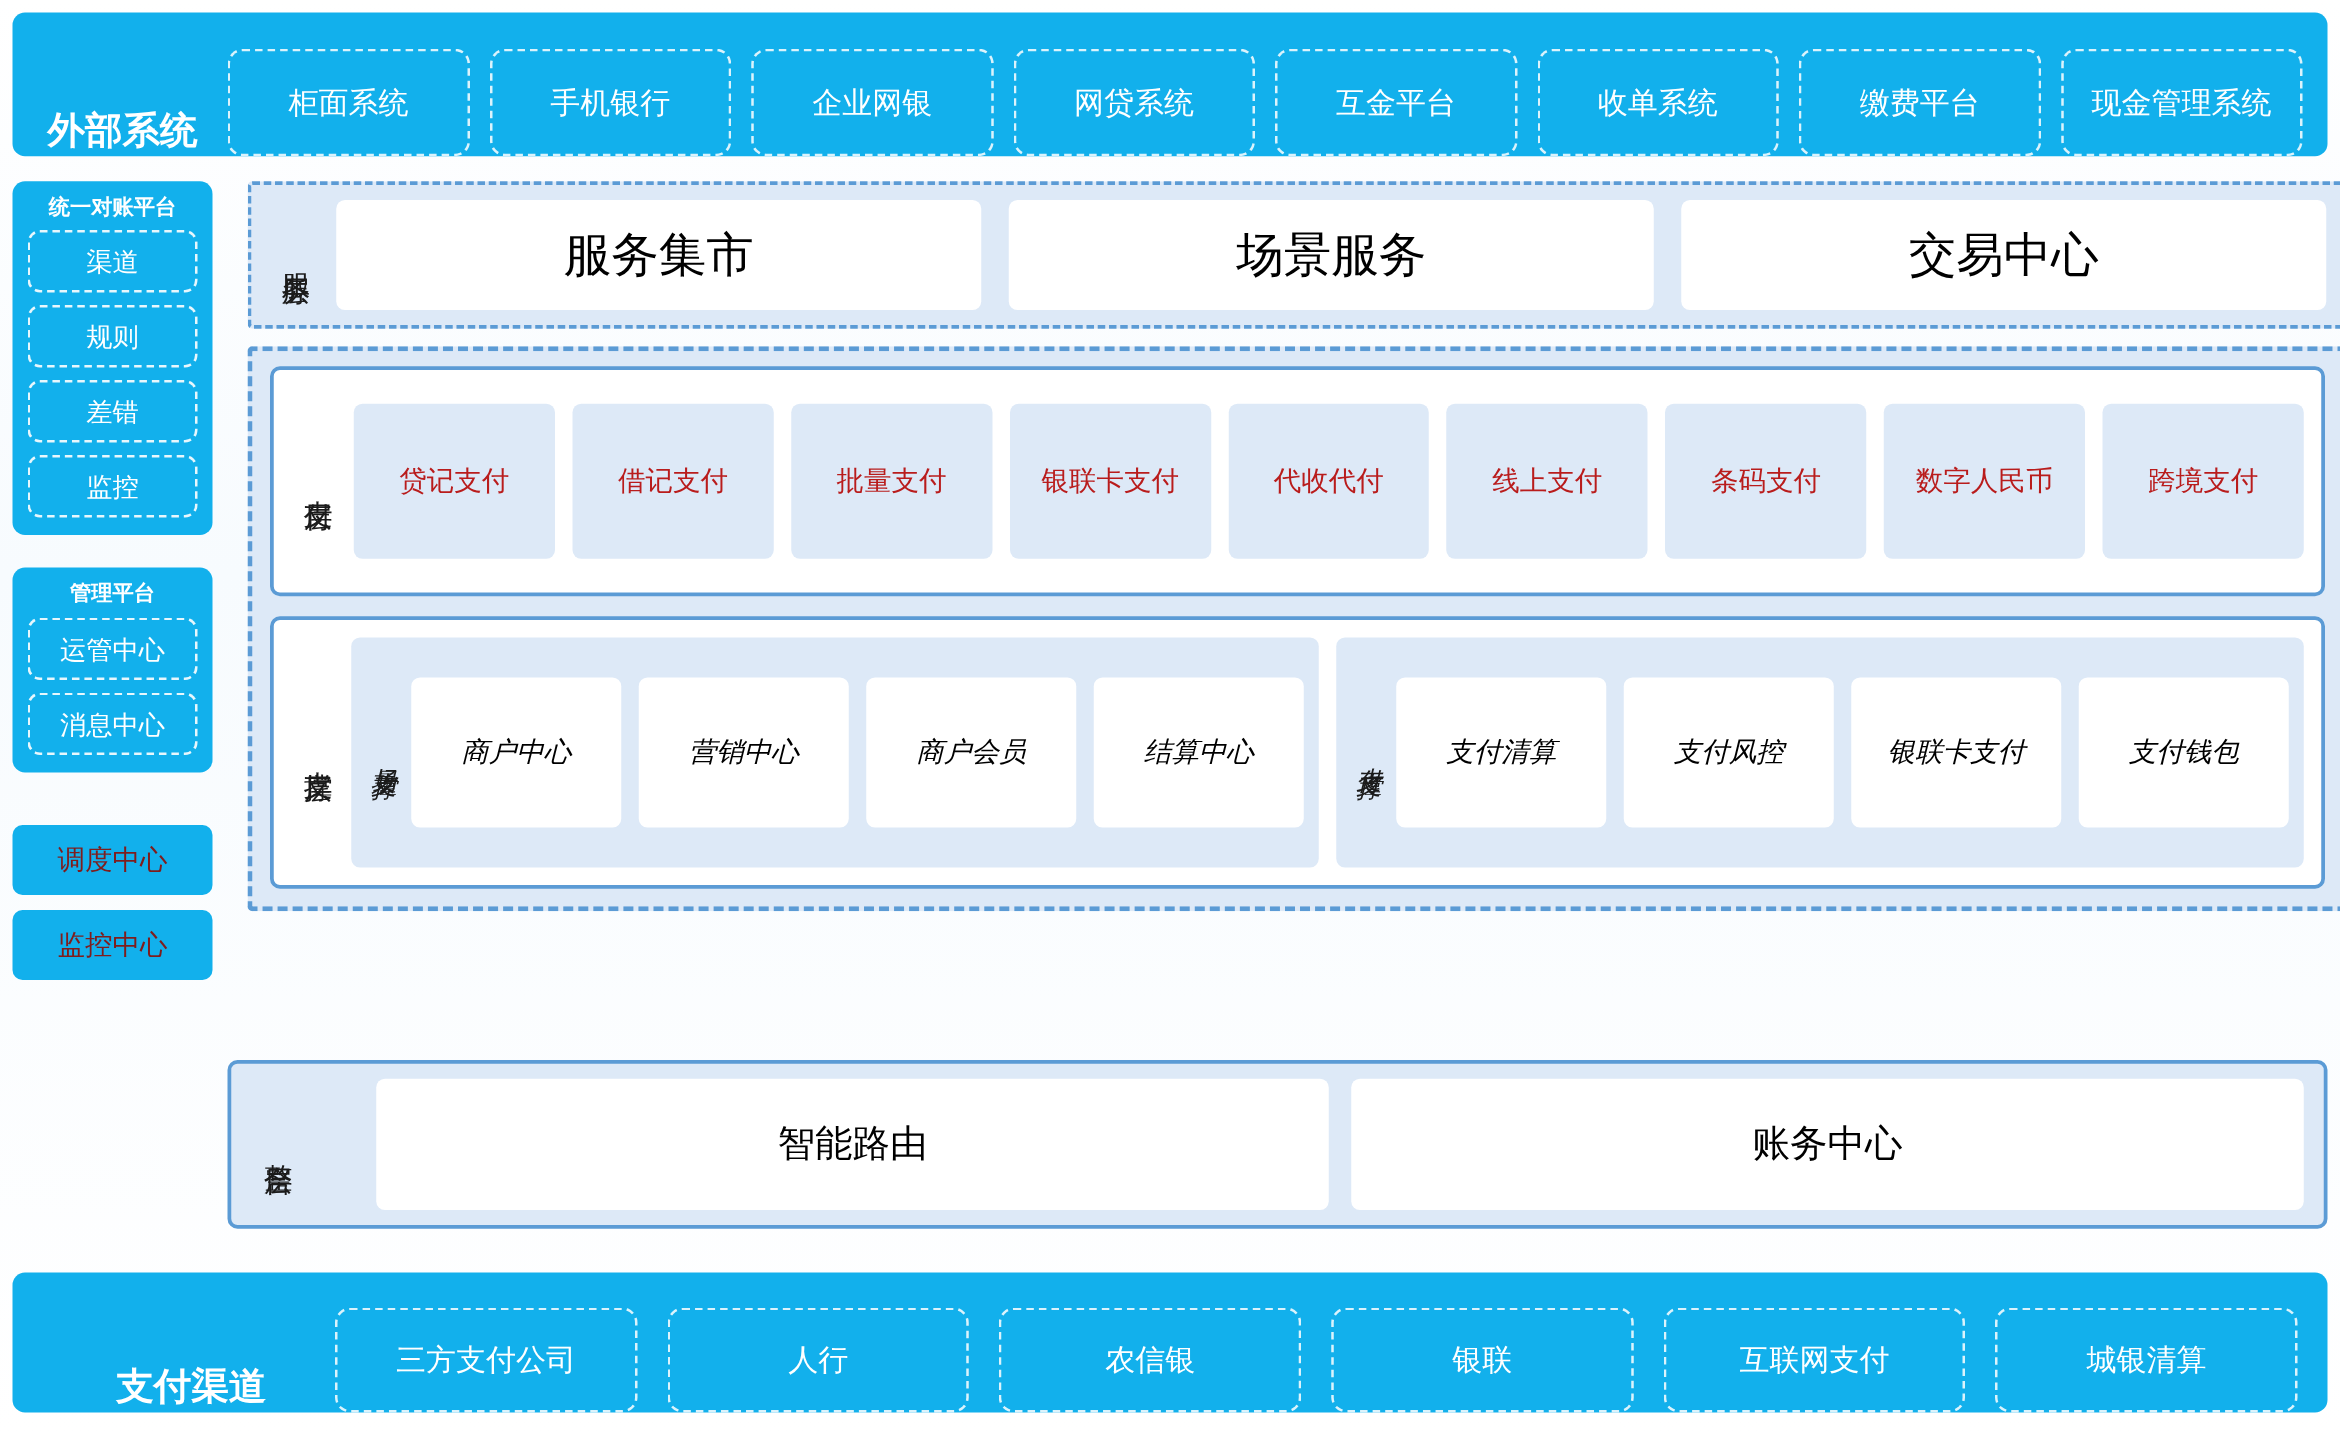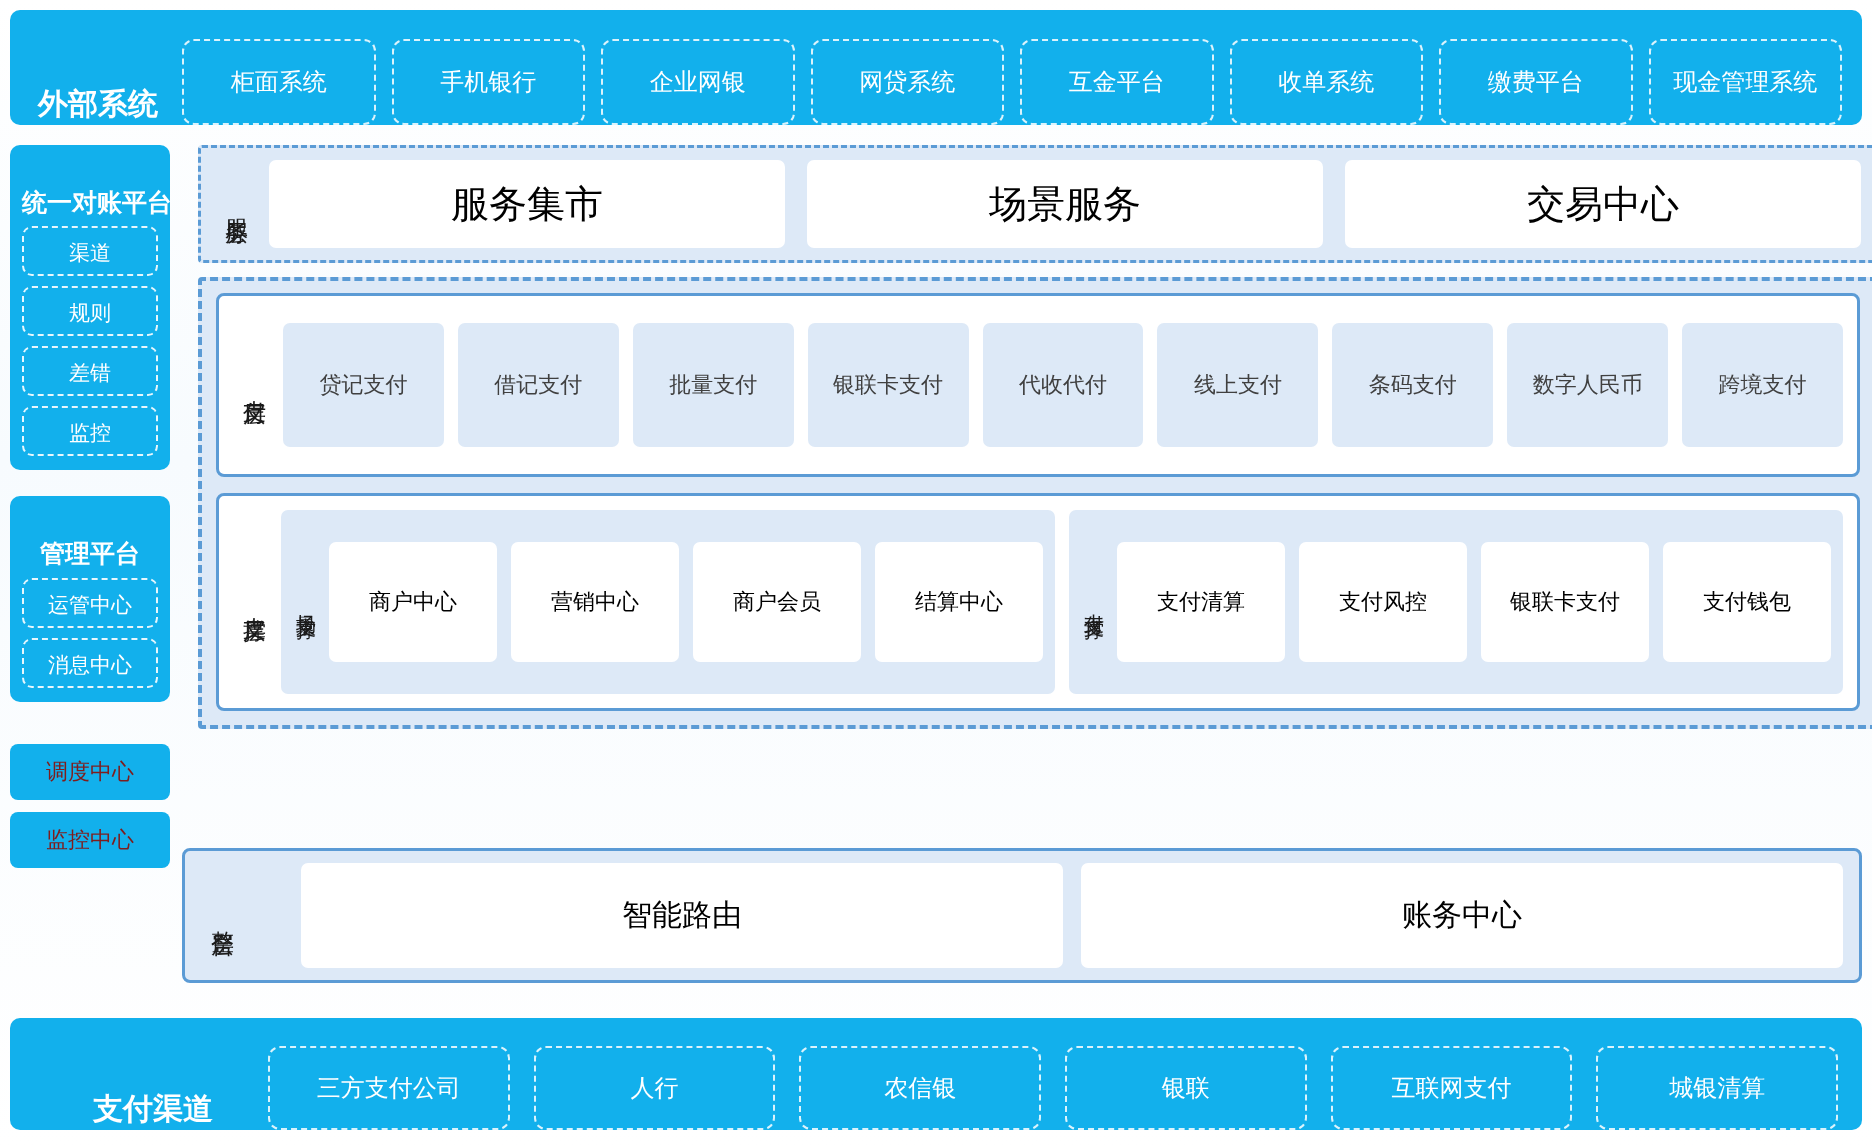--- a/index.html
+++ b/index.html
@@ -68,27 +68,26 @@
   }
   .plat-card {
     background: #12b0ec;
     border-radius: 10px;
     box-sizing: border-box;
     padding: 10px 12px 14px 12px;
     margin-bottom: 12px;
   }
   .plat-title {
     color: #ffffff;
-    font-size: 25px;
+    font-size: 17px;
     font-weight: bold;
     text-align: center;
     white-space: nowrap;
     line-height: 1.25;
     margin-bottom: 8px;
-    margin-top: 32px;
   }
   .plat-item {
     border: 2px dashed rgba(255,255,255,0.9);
     border-radius: 10px;
     color: #ffffff;
     font-size: 21px;
     text-align: center;
     line-height: 50px;
     height: 50px;
     margin-bottom: 10px;
@@ -178,36 +177,37 @@
   }
   #pay-panel { padding: 12px 14px; height: 184px; }
   #pay-cards { display: flex; flex: 1 1 auto; gap: 14px; margin-left: 6px; align-items: center; }
   .tile {
     background: #dde9f7;
     border-radius: 7px;
     display: flex;
     align-items: center;
     justify-content: center;
     font-size: 22px;
-    color: #404040;
+    color: #b91c1c;
     white-space: nowrap;
     box-sizing: border-box;
   }
   #pay-cards .tile { flex: 1 1 0; height: 124px; }
 
   
   #support-panel { margin-top: 16px; padding: 14px; height: 218px; }
   #support-groups { display: flex; flex: 1 1 auto; gap: 14px; margin-left: 4px; align-items: stretch; }
   .sub-group {
     background: #dde9f7;
     border-radius: 7px;
     display: flex;
     align-items: center;
     box-sizing: border-box;
     padding: 10px 12px 10px 6px;
+    font-style: italic;
   }
   .sub-group .white-card { flex: 1 1 0; height: 120px; font-size: 22px; }
   .sub-cards { display: flex; flex: 1 1 auto; gap: 14px; margin-left: 4px; }
 
   
   #integ-panel {
     position: absolute;
     left: 182px;
     top: 848px;
     width: 1680px;

